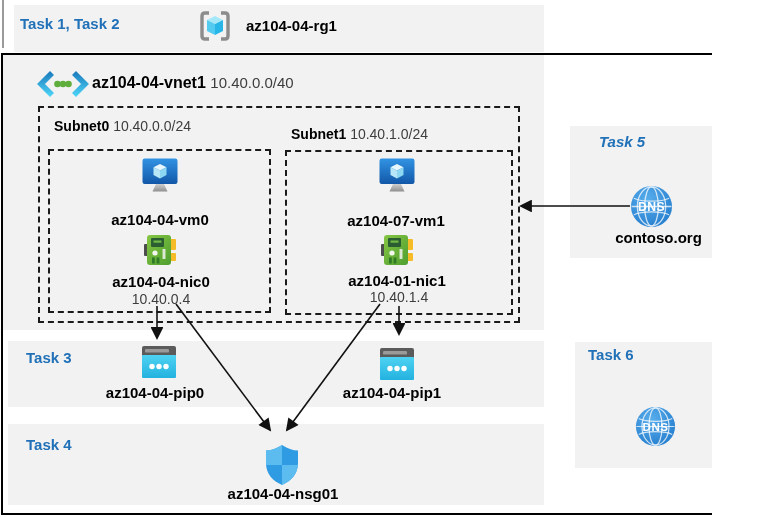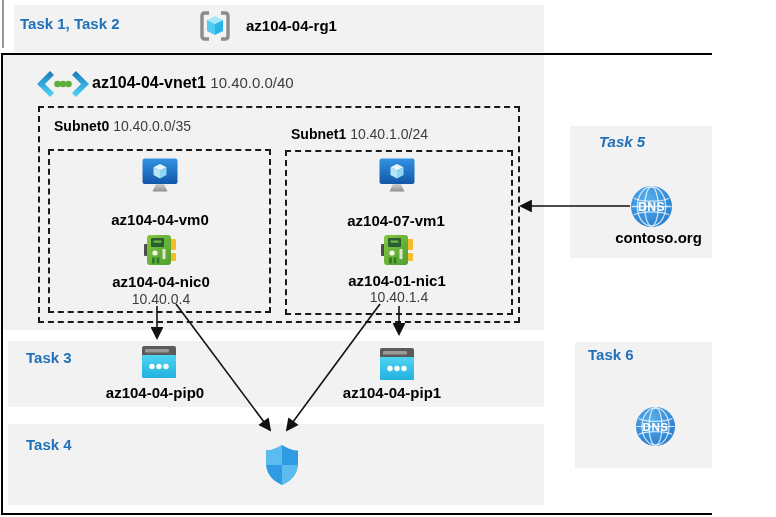--- a/index.html
+++ b/index.html
@@ -144,21 +144,21 @@
     </svg>
   <div class="vnet-title">
     <b>az104-04-vnet1</b>
     <span>10.40.0.0/40</span>
   </div>
 
   <div class="dashed" style="left:38px;top:106px;width:482px;height:217px;"></div>
 
   <div class="snlabel" style="left:54px;top:118px;">
     <b>Subnet0</b>
-    <span class="cidr">10.40.0.0/35</span>
+    <span class="cidr">10.40.0.0/24</span>
   </div>
   <div class="dashed" style="left:48px;top:149px;width:223px;height:164px;"></div>
   <svg class="abs" style="left:142px;top:158px;" width="36" height="38" viewBox="0 0 36 38">
       <use href="#icon-vm"></use>
     </svg>
   <div class="clabel" style="left:160px;top:211px;">az104-04-vm0</div>
   <svg class="abs" style="left:144px;top:234px;" width="32" height="33" viewBox="0 0 32 33">
       <use href="#icon-nic"></use>
     </svg>
   <div class="clabel" style="left:161px;top:273px;">az104-04-nic0</div>
@@ -188,20 +188,21 @@
   <svg class="abs" style="left:380px;top:348px;" width="34" height="32" viewBox="0 0 34 32">
       <use href="#icon-pip"></use>
     </svg>
   <div class="clabel" style="left:392px;top:384px;">az104-04-pip1</div>
 
   <div class="panel" style="left:8px;top:424px;width:536px;height:81px;"></div>
   <div class="taskhead" style="left:26px;top:436px;">Task 4</div>
   <svg class="abs" style="left:264px;top:444px;" width="36" height="42" viewBox="0 0 36 42">
       <use href="#icon-nsg"></use>
     </svg>
+  <div class="clabel" style="left:283px;top:485px;">az104-04-nsg01</div>
 
   <div class="panel" style="left:570px;top:126px;width:177px;height:132px;"></div>
   <div class="taskhead" style="left:599px;top:133px;font-style:italic;">Task 5</div>
   <svg class="abs" style="left:630px;top:185px;" width="43" height="43" viewBox="0 0 44 44">
     <use href="#icon-dns-globe"></use>
     <text x="22" y="26.5" text-anchor="middle" font-size="12.5" font-weight="600" letter-spacing="0.5" fill="#FFFFFF">DNS</text>
   </svg>
   <div class="ctr" style="left:570px;top:229px;width:177px;">contoso.org</div>
 
   <div class="panel" style="left:575px;top:342px;width:178px;height:126px;"></div>

